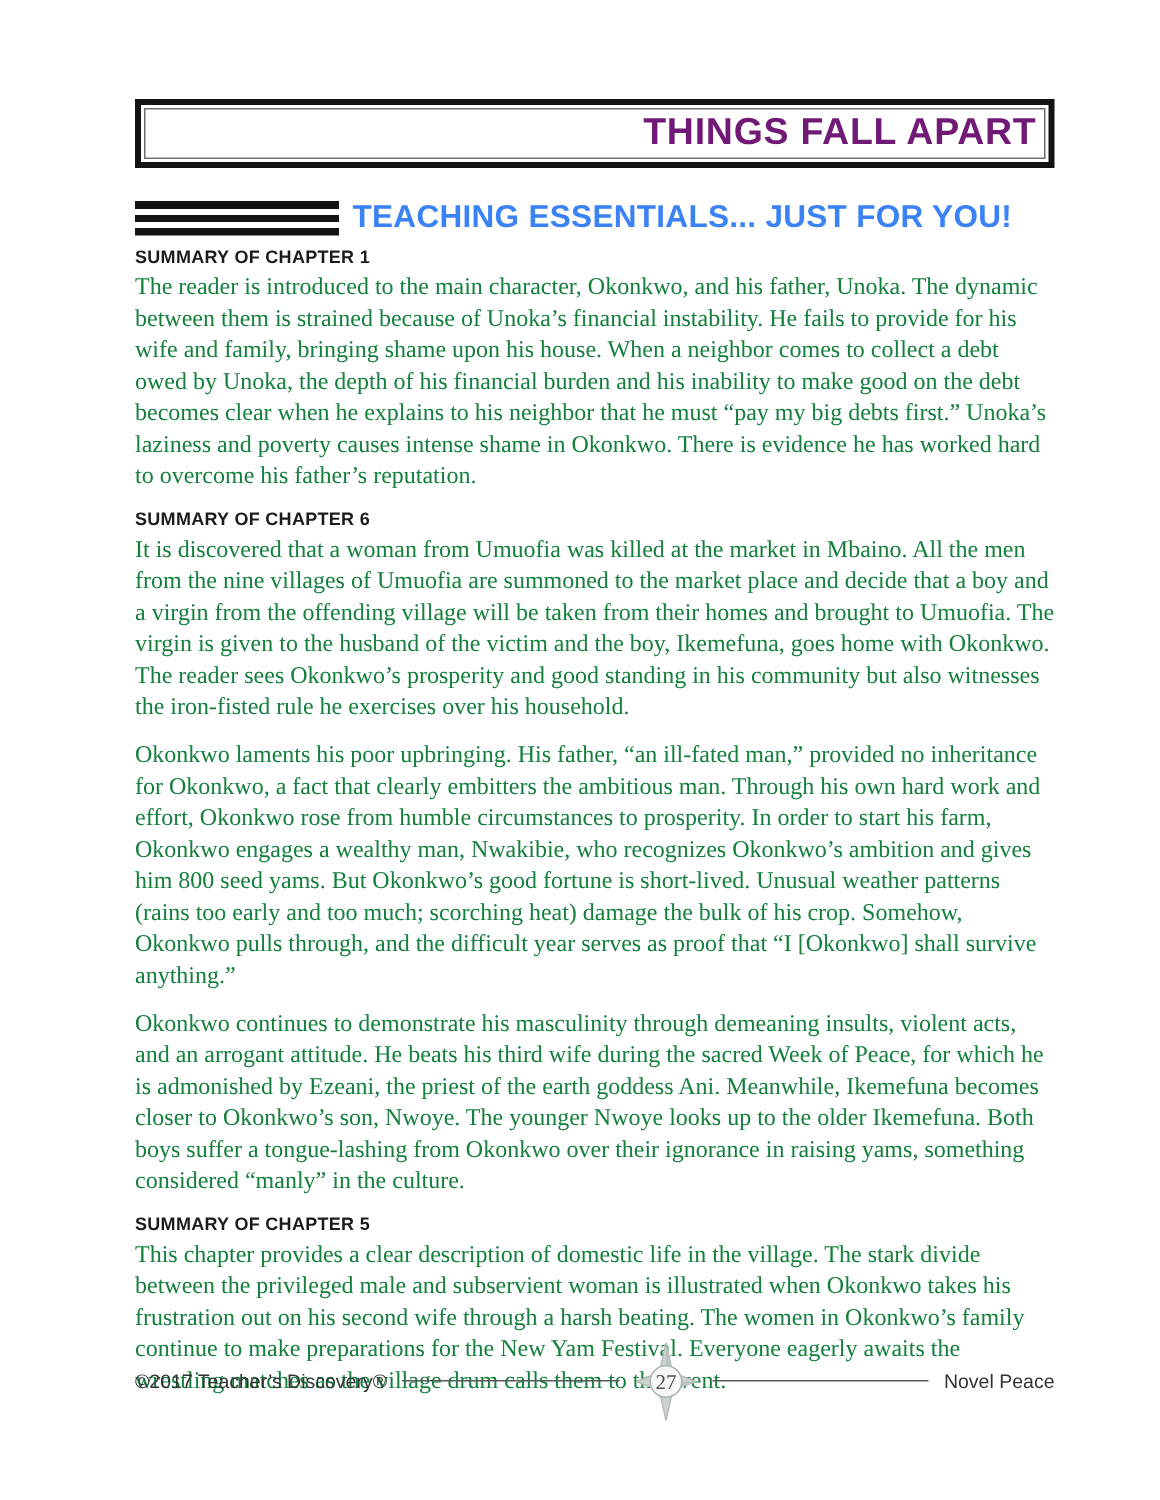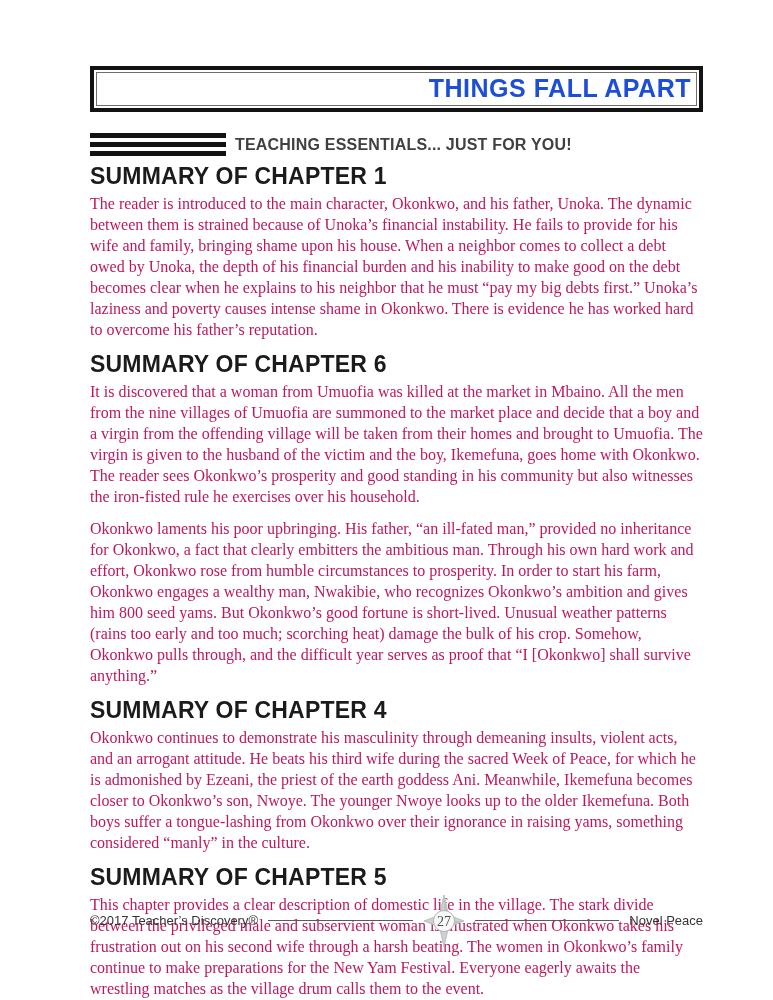--- a/index.html
+++ b/index.html
@@ -25,63 +25,63 @@
   }
   .title-box-inner {
     border: 1px solid #6e6e6e;
     padding: 1px 5px 2px 5px;
     text-align: right;
   }
   .book-title {
     font-size: 25px;
     font-weight: bold;
     letter-spacing: 0.5px;
-    color: #1d4ed8;
+    color: #701a75;
     white-space: nowrap;
   }
 
   
   .essentials-row {
     display: flex;
     align-items: center;
     margin-bottom: 7px;
   }
   .bars-icon {
     width: 136px;
     height: 23px;
     margin-right: 9px;
     background: repeating-linear-gradient(
       to bottom,
       #131313 0px, #131313 5px,
       #ffffff 5px, #ffffff 9px
     );
   }
   .essentials-heading {
-    font-size: 16px;
+    font-size: 21px;
     font-weight: bold;
     letter-spacing: 0.2px;
-    color: #404040;
+    color: #3b82f6;
     white-space: nowrap;
     text-align: right;
   }
 
   
   .chapter-section { margin-bottom: 11px; }
   .chapter-heading {
-    font-size: 23px;
+    font-size: 12px;
     font-weight: bold;
     letter-spacing: 0.2px;
     color: #1b1b1b;
     margin-bottom: 3px;
   }
   .chapter-body {
     font-family: "Liberation Serif", "DejaVu Serif", serif;
     font-size: 16px;
     line-height: 21px;
-    color: #be185d;
+    color: #15803d;
     text-align: left;
   }
 
   
   .footer {
     position: absolute;
     left: 90px;
     top: 913px;
     width: 613px;
     display: flex;
@@ -131,21 +131,20 @@
   <div class="chapter-section">
     <div class="chapter-heading">SUMMARY OF CHAPTER 6</div>
     <div class="chapter-body">It is discovered that a woman from Umuofia was killed at the market in Mbaino. All the men from the nine villages of Umuofia are summoned to the market place and decide that a boy and a virgin from the offending village will be taken from their homes and brought to Umuofia. The virgin is given to the husband of the victim and the boy, Ikemefuna, goes home with Okonkwo. The reader sees Okonkwo’s prosperity and good standing in his community but also witnesses the iron-fisted rule he exercises over his household.</div>
   </div>
 
   <div class="chapter-section">
     <div class="chapter-body">Okonkwo laments his poor upbringing. His father, “an ill-fated man,” provided no inheritance for Okonkwo, a fact that clearly embitters the ambitious man. Through his own hard work and effort, Okonkwo rose from humble circumstances to prosperity. In order to start his farm, Okonkwo engages a wealthy man, Nwakibie, who recognizes Okonkwo’s ambition and gives him 800 seed yams. But Okonkwo’s good fortune is short-lived. Unusual weather patterns (rains too early and too much; scorching heat) damage the bulk of his crop. Somehow, Okonkwo pulls through, and the difficult year serves as proof that “I [Okonkwo] shall survive anything.”</div>
   </div>
 
   <div class="chapter-section">
-    <div class="chapter-heading">SUMMARY OF CHAPTER 4</div>
     <div class="chapter-body">Okonkwo continues to demonstrate his masculinity through demeaning insults, violent acts, and an arrogant attitude. He beats his third wife during the sacred Week of Peace, for which he is admonished by Ezeani, the priest of the earth goddess Ani. Meanwhile, Ikemefuna becomes closer to Okonkwo’s son, Nwoye. The younger Nwoye looks up to the older Ikemefuna. Both boys suffer a tongue-lashing from Okonkwo over their ignorance in raising yams, something considered “manly” in the culture.</div>
   </div>
 
   <div class="chapter-section">
     <div class="chapter-heading">SUMMARY OF CHAPTER 5</div>
     <div class="chapter-body">This chapter provides a clear description of domestic life in the village. The stark divide between the privileged male and subservient woman is illustrated when Okonkwo takes his frustration out on his second wife through a harsh beating. The women in Okonkwo’s family continue to make preparations for the New Yam Festival. Everyone eagerly awaits the wrestling matches as the village drum calls them to the event.</div>
   </div>
 
 </div>
 

